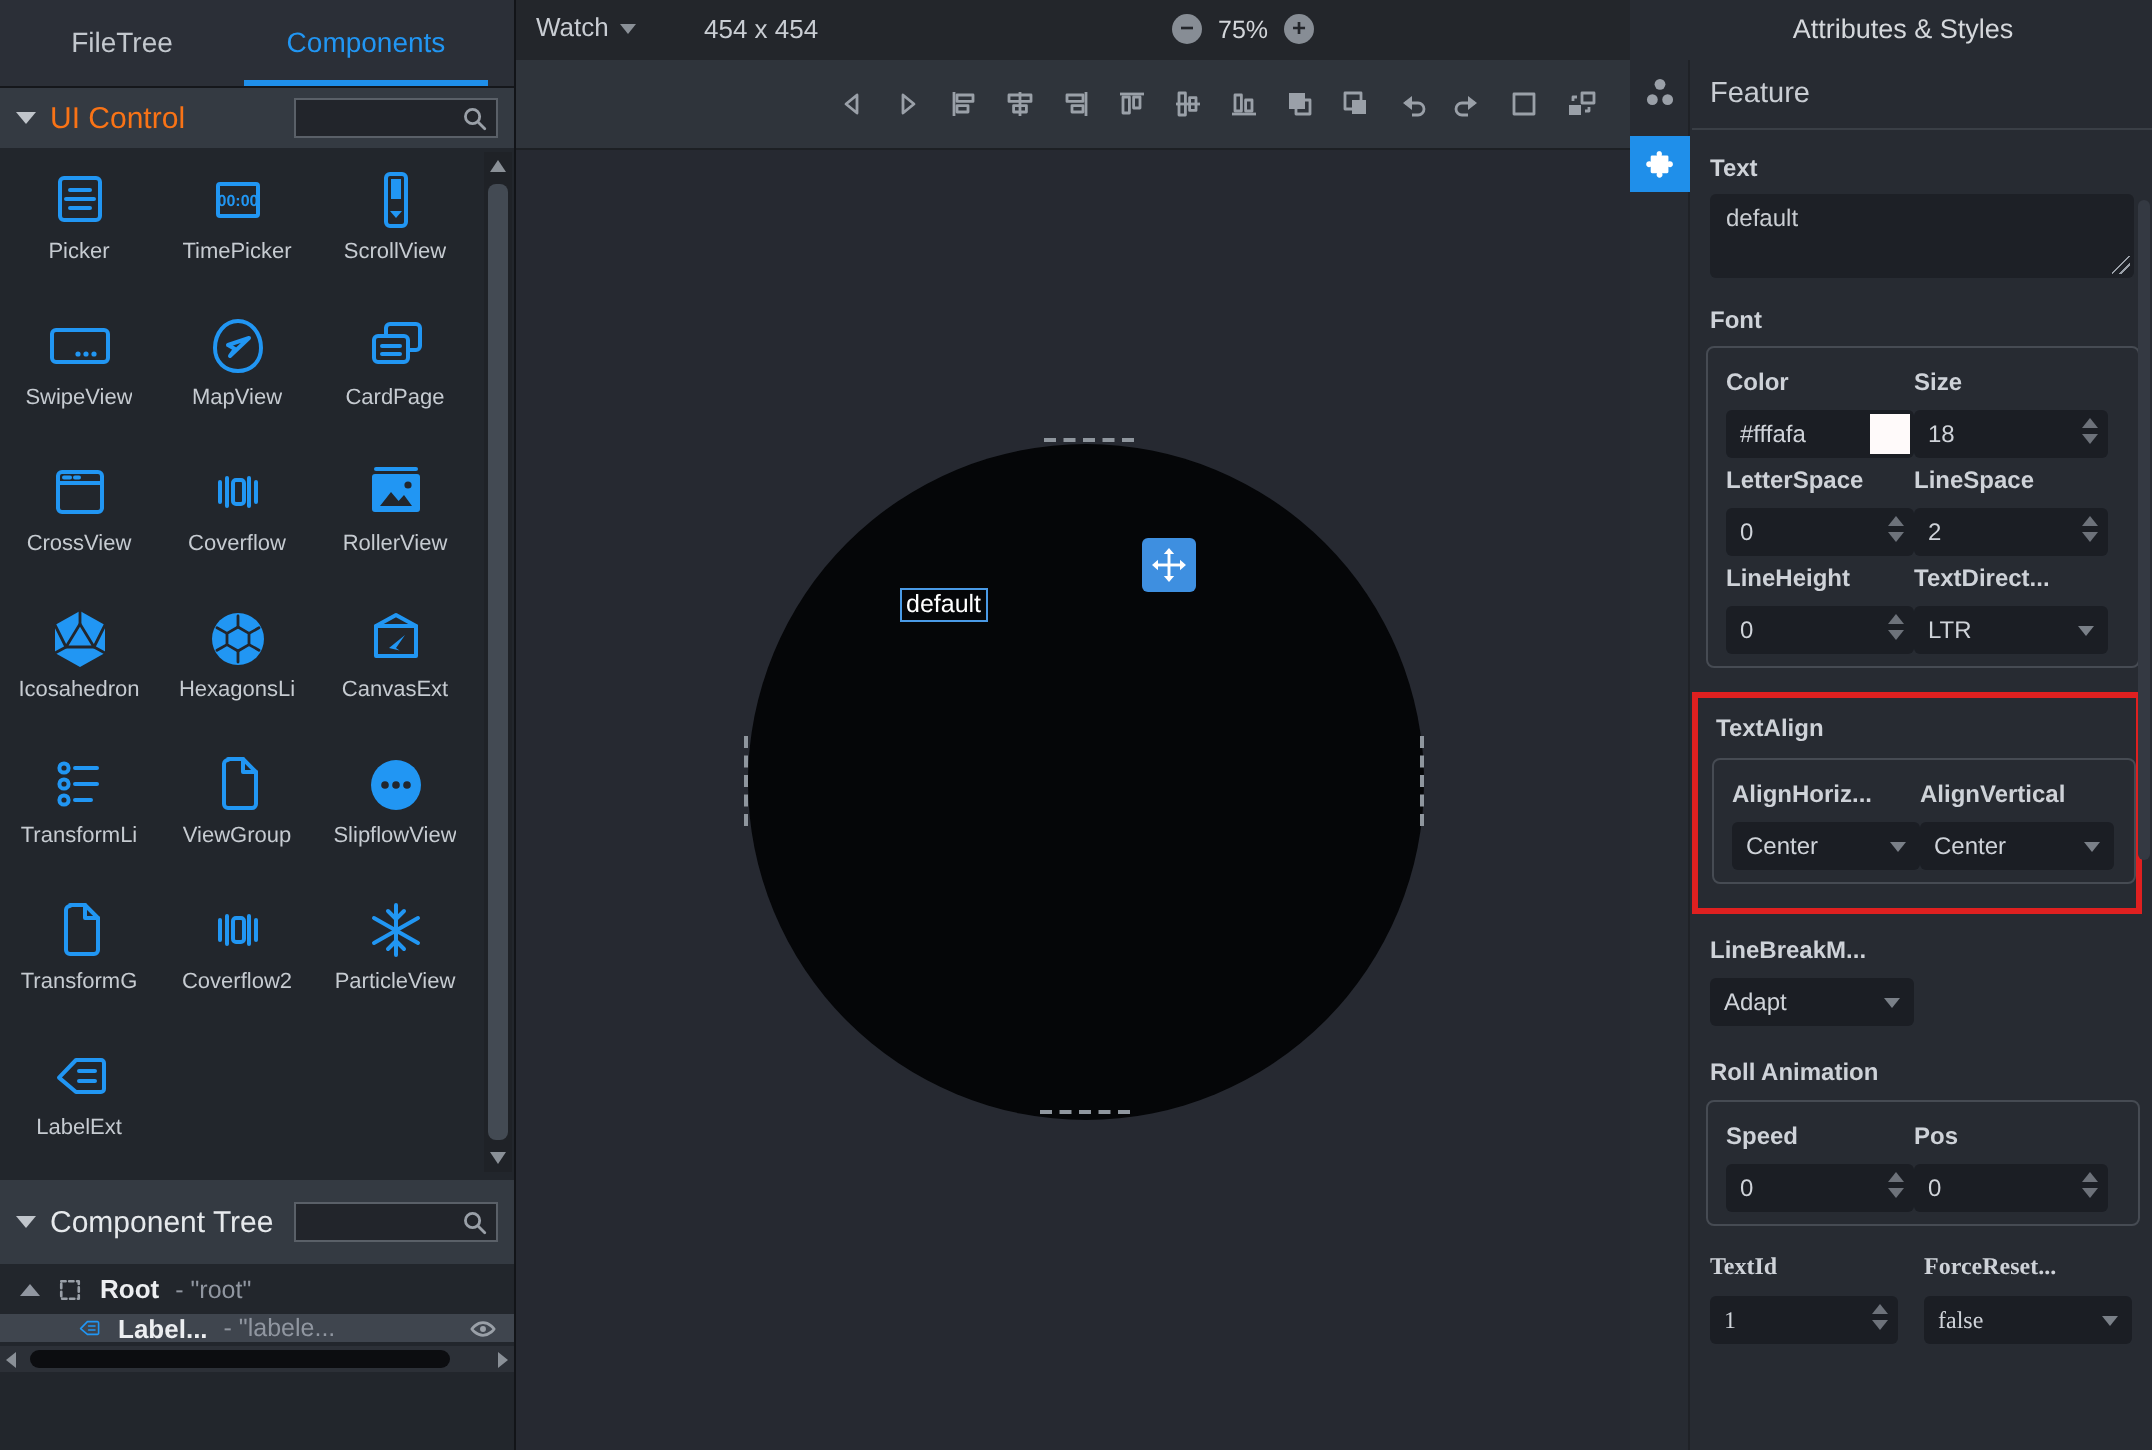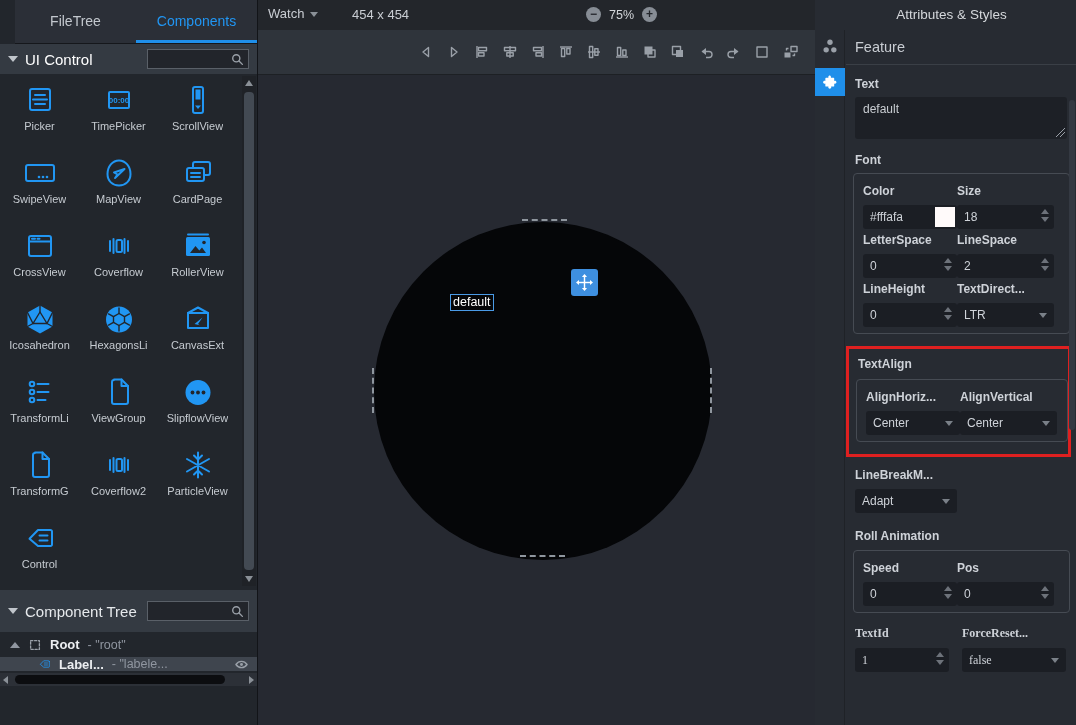--- a/index.html
+++ b/index.html
@@ -3,28 +3,28 @@
 <meta charset="utf-8">
 <style>
   * { margin:0; padding:0; box-sizing:border-box; }
   html,body { width:1076px; height:725px; overflow:hidden; background:#1b1e23;
               font-family:"Liberation Sans", sans-serif; }
   .app { position:absolute; inset:0; }
 
   
   .left-panel { position:absolute; left:0; top:0; width:258px; height:725px;
                 background:#22262c; border-right:1px solid #121418; }
-  .tabbar { height:44px; background:#2b2f37; display:flex; border-bottom:1px solid #15171b;margin-left:15px; }
+  .tabbar { height:44px; background:#2b2f37; display:flex; border-bottom:1px solid #15171b; }
   .tab { width:122px; text-align:center; line-height:42px; font-size:14px; color:#c3c8ce; cursor:default; }
   .tab.active { color:#2196f3; border-bottom:3px solid #1f8fea; }
   .section-head { background:#343a42; display:flex; align-items:center; padding:0 8px; gap:7px; }
   .ui-head { height:30px; }
   .tri-down { width:0; height:0; border-left:5px solid transparent; border-right:5px solid transparent;
               border-top:6px solid #c0c5cb; }
-  .sec-title { color:#ffffff; font-size:15px; flex:0 0 auto; }
+  .sec-title { color:#f97316; font-size:15px; flex:0 0 auto; }
   .searchbox { margin-left:auto; width:102px; height:20px; background:#22252b; border:1px solid #5a6068;
                display:flex; align-items:center; justify-content:flex-end; padding-right:3px; }
   .searchbox input { flex:1; min-width:0; height:16px; background:transparent; border:none; outline:none;
                      color:#d0d4d9; font-size:11px; padding-left:4px; }
   .comp-grid { position:relative; height:516px; }
   .grid-inner { display:grid; grid-template-columns:79px 79px 79px; grid-auto-rows:73px; padding-top:4px; }
   .cell { display:flex; flex-direction:column; align-items:center; justify-content:flex-start; padding-top:5px; }
   .cell .ic { height:33px; display:flex; align-items:center; justify-content:center; }
   .clabel { font-size:11px; color:#c6cbd1; margin-top:4px; max-width:78px; overflow:hidden; white-space:nowrap; }
   .cicon * { stroke:#2196f3; stroke-width:2; fill:none; stroke-linecap:round; stroke-linejoin:round; }
@@ -326,21 +326,21 @@
             </span>
           <span class="clabel">ParticleView</span>
         </div>
         <div class="cell">
           <span class="ic">
               <svg class="cicon" width="32" height="30" viewBox="0 0 32 30">
                 <path d="M28 8.5v13a1.5 1.5 0 0 1-1.5 1.5H14l-8.5-7.2L14 7h12.5A1.5 1.5 0 0 1 28 8.5z"></path>
                 <path d="M15.5 12.5h8M15.5 17.5h8"></path>
               </svg>
             </span>
-          <span class="clabel">Control</span>
+          <span class="clabel">LabelExt</span>
         </div>
       </div>
       <div class="vscroll">
         <span class="sb-arrow sb-up"></span>
         <span class="sb-thumb"></span>
         <span class="sb-arrow sb-dn"></span>
       </div>
     </div>
 
     <div class="section-head tree-head">

